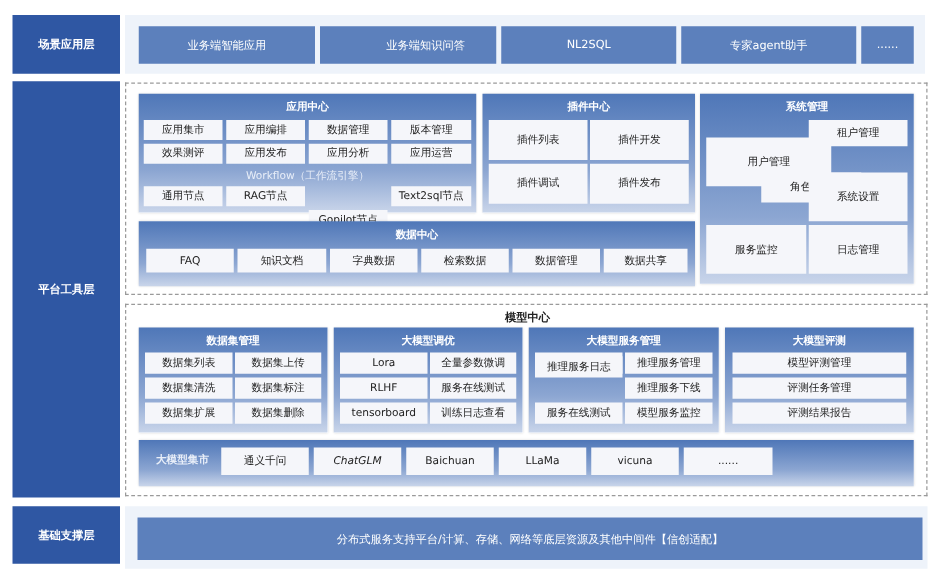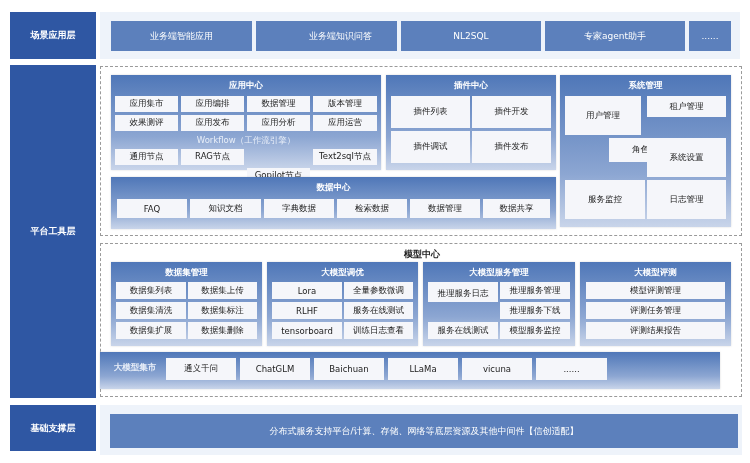--- a/index.html
+++ b/index.html
@@ -86,21 +86,21 @@
 <div class="panel" style="left:386px;top:75px;width:170px;height:95px;">
   <div class="panel-title" style="top:5px;">插件中心</div>
   <div class="cell" style="left:5px;top:21px;width:79px;height:32px;">插件列表</div>
   <div class="cell" style="left:86px;top:21px;width:79px;height:32px;">插件开发</div>
   <div class="cell" style="left:5px;top:56px;width:79px;height:32px;">插件调试</div>
   <div class="cell" style="left:86px;top:56px;width:79px;height:32px;">插件发布</div>
 </div>
 
 <div class="panel" style="left:560px;top:75px;width:171px;height:152px;">
   <div class="panel-title" style="top:5px;">系统管理</div>
-  <div class="cell" style="left:5px;top:21px;width:76px;height:39px;">用户管理</div>
+  <div class="cell" style="left:5px;top:35px;width:100px;height:39px;">用户管理</div>
   <div class="cell" style="left:87px;top:21px;width:79px;height:21px;">租户管理</div>
   <div class="cell" style="left:5px;top:63px;width:80px;height:24px;margin-left:44px;">角色管理</div>
   <div class="cell" style="left:87px;top:63px;width:79px;height:39px;">系统设置</div>
   <div class="cell" style="left:5px;top:105px;width:80px;height:39px;">服务监控</div>
   <div class="cell" style="left:87px;top:105px;width:79px;height:39px;">日志管理</div>
 </div>
 
 <div class="panel" style="left:111px;top:177px;width:445px;height:52px;">
   <div class="panel-title" style="top:5px;">数据中心</div>
   <div class="cell" style="left:6px;top:22px;width:70px;height:19px;">FAQ</div>
@@ -144,24 +144,24 @@
   <div class="cell" style="left:77px;top:60px;width:70px;height:17px;">模型服务监控</div>
 </div>
 
 <div class="panel" style="left:580px;top:262px;width:151px;height:84px;">
   <div class="panel-title" style="top:5px;">大模型评测</div>
   <div class="cell" style="left:6px;top:20px;width:139px;height:17px;">模型评测管理</div>
   <div class="cell" style="left:6px;top:40px;width:139px;height:17px;">评测任务管理</div>
   <div class="cell" style="left:6px;top:60px;width:139px;height:17px;">评测结果报告</div>
 </div>
 
-<div class="panel" style="left:100px;top:352px;width:620px;height:37px;padding-left:32px;">
+<div class="panel" style="left:111px;top:352px;width:620px;height:37px;padding-left:32px;">
   <div class="cell" style="left:4px;top:6px;width:62px;height:20px;background:transparent;color:#e8eef8;font-weight:bold;">大模型集市</div>
   <div class="cell" style="left:66px;top:6px;width:70px;height:22px;">通义千问</div>
-  <div class="cell" style="left:140px;top:6px;width:70px;height:22px;">ChatGLM</div>
+  <div class="cell" style="left:140px;top:6px;width:70px;height:22px;font-style:italic;">ChatGLM</div>
   <div class="cell" style="left:214px;top:6px;width:70px;height:22px;">Baichuan</div>
   <div class="cell" style="left:288px;top:6px;width:70px;height:22px;">LLaMa</div>
   <div class="cell" style="left:362px;top:6px;width:70px;height:22px;">vicuna</div>
   <div class="cell" style="left:436px;top:6px;width:71px;height:22px;">......</div>
 </div>
 
 <div class="layer-label" style="top:405px;height:46px;">基础支撑层</div>
 <div class="layer-bg" style="left:100px;top:405px;width:642px;height:50px;"></div>
 <div class="foundation-bar">分布式服务支持平台/计算、存储、网络等底层资源及其他中间件【信创适配】</div>
 

